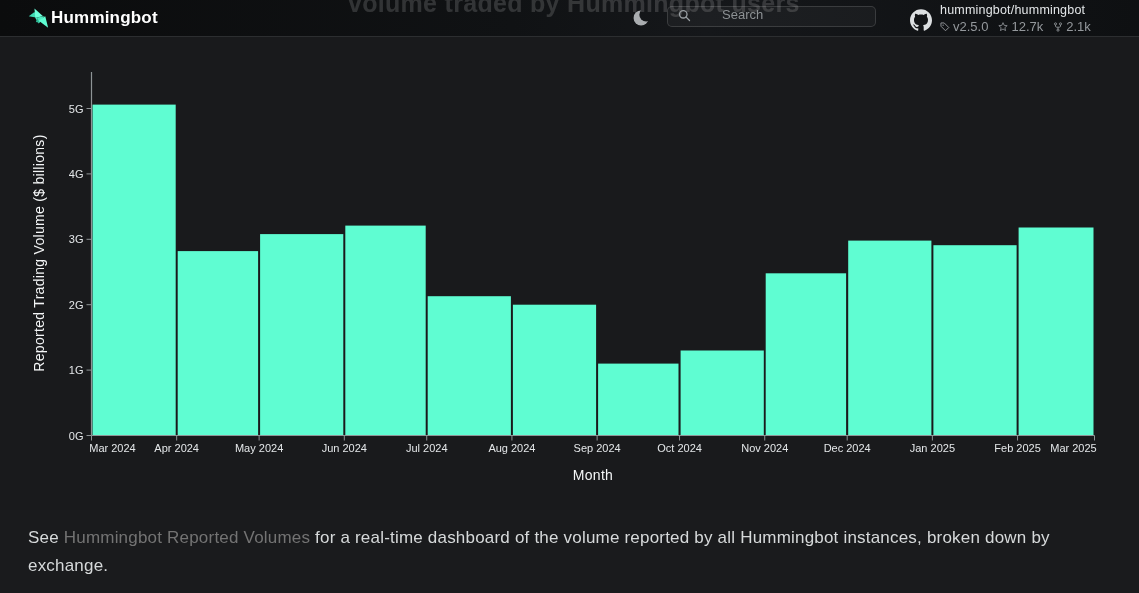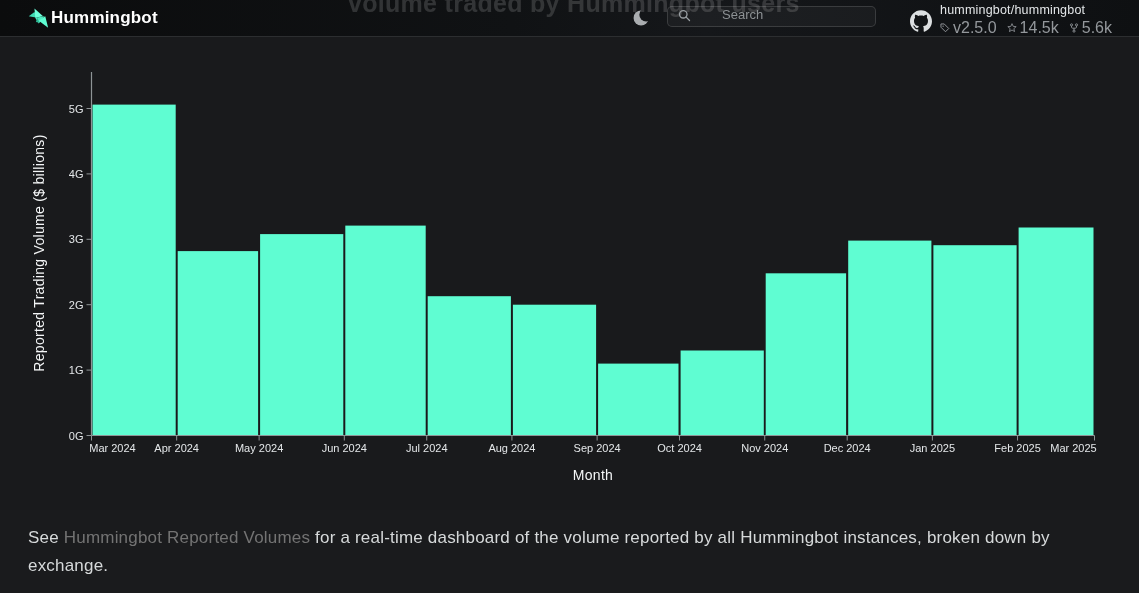--- a/index.html
+++ b/index.html
@@ -52,21 +52,21 @@
   .search-box input::placeholder{ color:#8d9194; }
   .search-box .mag{
     position:absolute; left:11px; top:4px; width:13px; height:13px; pointer-events:none;
   }
   .gh{
     position:absolute; left:910px; top:3px;
     display:flex; align-items:center; gap:8px; cursor:pointer;
   }
   .gh .mark{ width:22px; height:22px; margin-top:2px; }
   .gh .repo{ font-size:12.5px; color:#e3e6e8; line-height:14px; letter-spacing:.2px; }
-  .gh .stats{ display:flex; gap:10px; margin-top:2px; font-size:16px; color:#94989c; }
+  .gh .stats{ display:flex; gap:10px; margin-top:2px; font-size:13px; color:#94989c; }
   .gh .stat{ display:flex; align-items:center; gap:3px; }
   .gh .stat svg{ width:10px; height:10px; }
 
   
   .chart-wrap{ position:relative; width:1139px; height:473px; background:#191a1c; }
   svg text{ font-family:"Liberation Sans","DejaVu Sans",sans-serif; }
   .tick-label{ font-size:11px; fill:#e4e7e9; }
   .axis-title{ font-size:14px; fill:#f4f6f7; font-weight:500; letter-spacing:.3px; }
 
   
@@ -129,30 +129,30 @@
           <svg viewBox="0 0 16 16">
             <path fill="none" stroke="#94989c" stroke-width="1.5" d="M1.5 1.5h5.2l7.3 7.3-5.2 5.2-7.3-7.3z"></path>
             <circle cx="5" cy="5" r="1.1" fill="#94989c"></circle>
           </svg>
           <span>v2.5.0</span>
         </span>
         <span class="stat">
           <svg viewBox="0 0 16 16">
             <polygon points="8,1 9.9,5.4 14.7,5.8 11,8.99 12.1,13.7 8,11.2 3.9,13.7 5,8.99 1.3,5.8 6.1,5.4" fill="none" stroke="#94989c" stroke-width="1.3"></polygon>
           </svg>
-          <span>14.5k</span>
+          <span>12.7k</span>
         </span>
         <span class="stat">
           <svg viewBox="0 0 16 16">
             <circle cx="4" cy="3" r="1.7" fill="none" stroke="#94989c" stroke-width="1.4"></circle>
             <circle cx="12" cy="3" r="1.7" fill="none" stroke="#94989c" stroke-width="1.4"></circle>
             <circle cx="8" cy="13" r="1.7" fill="none" stroke="#94989c" stroke-width="1.4"></circle>
             <path d="M4 4.7v2c0 1 .8 1.6 1.8 1.6h4.4c1 0 1.8-.6 1.8-1.6v-2 M8 8.5v3" fill="none" stroke="#94989c" stroke-width="1.4"></path>
           </svg>
-          <span>5.6k</span>
+          <span>2.1k</span>
         </span>
       </div>
     </div>
   </div>
 </header>
 
 <div class="chart-wrap">
   <svg id="chart-svg" width="1139" height="473" viewBox="0 0 1139 473">
       <rect x="92.5" y="67.6" width="83.2" height="330.9" fill="#5ffdd2"></rect>
       <rect x="177.7" y="214.1" width="80.4" height="184.4" fill="#5ffdd2"></rect>

